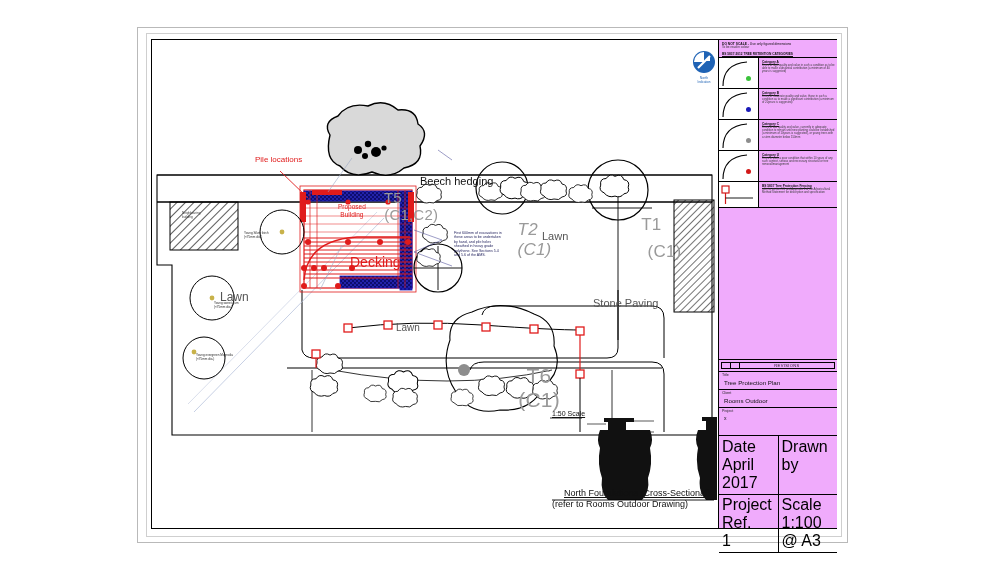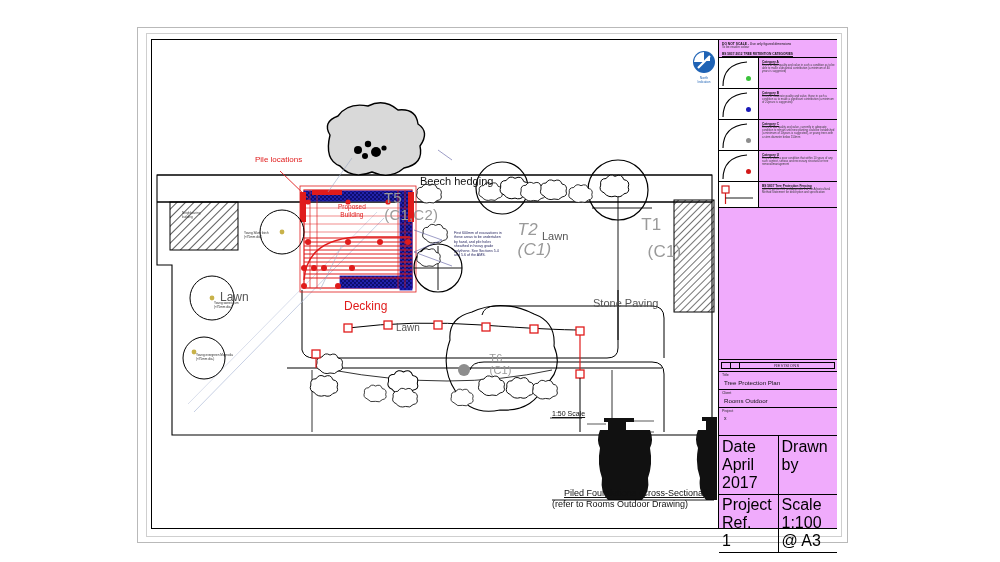--- a/index.html
+++ b/index.html
@@ -308,21 +308,21 @@
       </g>
       <line x1="400" y1="460" x2="562" y2="460" stroke="#000" stroke-width="0.9"></line>
       <line x1="398" y1="378" x2="430" y2="378" stroke="#000" stroke-width="0.8"></line>
     </svg>
 
     <div class="lbl lbl-red" style="left:103px; top:116px; font-size:8px;">Pile locations</div>
 
     <div class="lbl lbl-red" style="left:186px; top:163px; text-align:center;">Proposed
 Building</div>
 
-    <div class="lbl lbl-red" style="left:192px; top:218px; font-size:12px;margin-top:44px;">Decking</div>
+    <div class="lbl lbl-red" style="left:198px; top:218px; font-size:14px;">Decking</div>
 
     <div class="lbl lbl-blk" style="left:268px; top:135px; font-size:11px;">Beech hedging</div>
 
     <div class="lbl lbl-note" style="left:302px; top:191px; width:82px;">First 600mm of excavations in
 these areas to be undertaken
 by hand, and pile holes
 sheathed in heavy grade
 polythene. See Sections 5.4
 and 5.6 of the AMS.</div>
 
@@ -348,27 +348,27 @@
     <div class="lbl lbl-tree" style="left:336px; top:160px; font-size:17px;font-style:italic;">
       <span>T2</span>
       <span>(C1)</span>
     </div>
     <div class="lbl lbl-tree" style="left:460px; top:155px; font-size:17px;">
       <span>T1</span>
     </div>
     <div class="lbl lbl-tree" style="left:466px; top:182px; font-size:17px;">
       <span>(C1)</span>
     </div>
-    <div class="lbl lbl-tree" style="left:318px; top:300px; font-size:11px;">
+    <div class="lbl lbl-tree" style="left:330px; top:300px; font-size:21px;text-align:center;">
       <span>T6</span>
       <span>(C1)</span>
     </div>
 
     <div class="lbl lbl-blk" style="left:400px; top:370px; font-size:7px; text-decoration:underline;">1:50 Scale</div>
-    <div class="lbl lbl-blk" style="left:412px; top:448px; font-size:9px; text-decoration:underline;">Piled Foundations (Cross-Sectional)</div>
+    <div class="lbl lbl-blk" style="left:412px; top:448px; font-size:9px; text-decoration:underline;">North Foundations (Cross-Sectional)</div>
     <div class="lbl lbl-blk" style="left:400px; top:459px; font-size:9px;">(refer to Rooms Outdoor Drawing)</div>
   </div>
 
   <div class="north">
     <svg width="30" height="36" viewBox="0 0 30 36">
       <circle cx="15" cy="14" r="11" fill="#1f63b5"></circle>
       <path d="M15 4 L15 14 L5 14 A10 10 0 0 1 15 4 Z" fill="#ffffff"></path>
       <path d="M9 20 L21 8" stroke="#ffffff" stroke-width="2.2"></path>
       <path d="M21 8 l0 5 l-5 0 z" fill="#ffffff"></path>
       <text x="15" y="31" font-size="3.4" fill="#1f63b5" text-anchor="middle" font-family="Liberation Sans, sans-serif">North</text>

